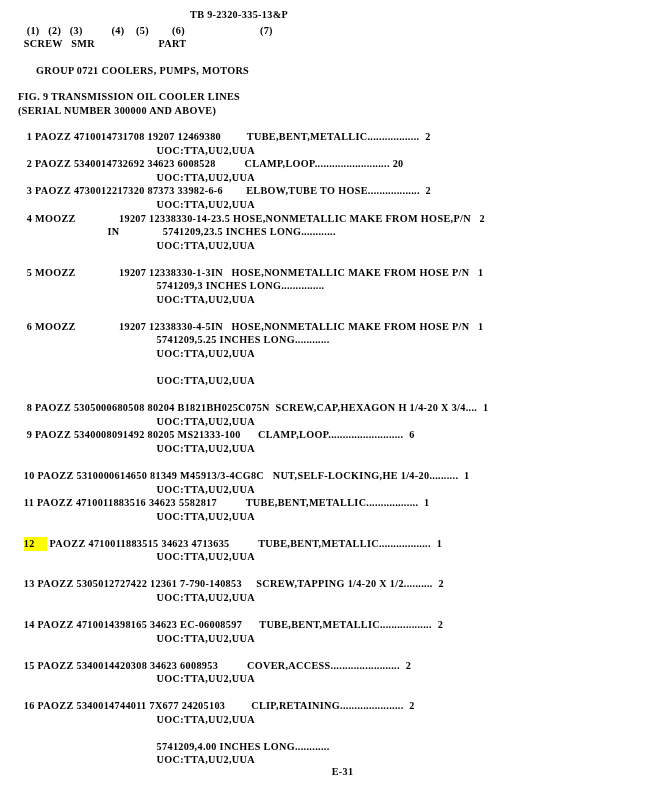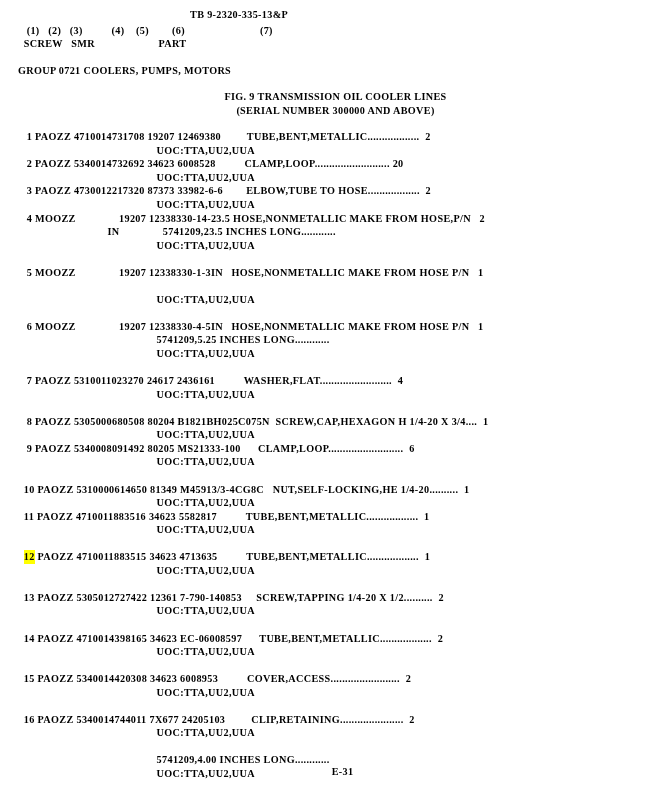--- a/index.html
+++ b/index.html
@@ -38,28 +38,27 @@
     margin-left: 190px;
     margin-bottom: 2px;
   }
 
   .hdr-block {
     margin-left: 18px;
   }
   .hdr-line { }
 
   .group-block {
-    margin-left: 18px;
+    margin-left: 36px;
     margin-top: 13px;
   }
   .fig-block {
     margin-left: 18px;
     margin-top: 13px;
     margin-bottom: 13px;
-    text-align: center;
   }
 
   .rows {
     margin-left: 18px;
     margin-top: 1px;
   }
   .row-line { position: relative; }
 
   .uoc-line { }
 
@@ -68,21 +67,21 @@
   .footer {
     position: absolute;
     left: 16px;
     bottom: 16px;
     width: 653px;
     text-align: center;
   }
 
   .hl {
     background: #ffff00;
-    padding: 1px 0 2px 0;
+    padding: 1px 12px 2px 0;
   }
 </style>
 </head>
 <body>
 
 <div class="page">
 
   <div class="mono doc-id">TB 9-2320-335-13&amp;P</div>
 
   <div class="hdr-block">
@@ -104,28 +103,27 @@
       <div class="mono uoc-line">                                                UOC:TTA,UU2,UUA</div>
       <div class="mono row-line"><span>   2</span><span> PAOZZ</span><span> 5340014732692</span><span> 34623</span><span> 6008528         </span><span> CLAMP,LOOP..........................</span><span> 20</span></div>
       <div class="mono uoc-line">                                                UOC:TTA,UU2,UUA</div>
       <div class="mono row-line"><span>   3</span><span> PAOZZ</span><span> 4730012217320</span><span> 87373</span><span> 33982-6-6       </span><span> ELBOW,TUBE TO HOSE..................</span><span>  2</span></div>
       <div class="mono uoc-line">                                                UOC:TTA,UU2,UUA</div>
       <div class="mono row-line"><span>   4</span><span> MOOZZ</span><span>              </span><span> 19207</span><span> 12338330-14-23.5</span><span> HOSE,NONMETALLIC MAKE FROM HOSE,P/N </span><span>  2</span></div>
       <div class="mono row-line"><span>                               IN              </span><span> 5741209,23.5 INCHES LONG............</span></div>
       <div class="mono uoc-line">                                                UOC:TTA,UU2,UUA</div>
       <div class="gap"></div>
       <div class="mono row-line"><span>   5</span><span> MOOZZ</span><span>              </span><span> 19207</span><span> 12338330-1-3IN  </span><span> HOSE,NONMETALLIC MAKE FROM HOSE P/N </span><span>  1</span></div>
-      <div class="mono row-line"><span>                                               </span></div>
+      <div class="mono row-line"><span>                                               </span><span> 5741209,3 INCHES LONG...............</span></div>
       <div class="mono uoc-line">                                                UOC:TTA,UU2,UUA</div>
       <div class="gap"></div>
       <div class="mono row-line"><span>   6</span><span> MOOZZ</span><span>              </span><span> 19207</span><span> 12338330-4-5IN  </span><span> HOSE,NONMETALLIC MAKE FROM HOSE P/N </span><span>  1</span></div>
       <div class="mono row-line"><span>                                               </span><span> 5741209,5.25 INCHES LONG............</span></div>
       <div class="mono uoc-line">                                                UOC:TTA,UU2,UUA</div>
       <div class="gap"></div>
-      <div class="mono row-line"><span>   7</span><span> PAOZZ</span><span> 5310011023270</span><span> 24617</span><span> 2436161         </span><span> WASHER,FLAT.........................</span><span>  4</span></div>
       <div class="mono uoc-line">                                                UOC:TTA,UU2,UUA</div>
       <div class="gap"></div>
       <div class="mono row-line"><span>   8</span><span> PAOZZ</span><span> 5305000680508</span><span> 80204</span><span> B1821BH025C075N </span><span> SCREW,CAP,HEXAGON H 1/4-20 X 3/4....</span><span>  1</span></div>
       <div class="mono uoc-line">                                                UOC:TTA,UU2,UUA</div>
       <div class="mono row-line"><span>   9</span><span> PAOZZ</span><span> 5340008091492</span><span> 80205</span><span> MS21333-100     </span><span> CLAMP,LOOP..........................</span><span>  6</span></div>
       <div class="mono uoc-line">                                                UOC:TTA,UU2,UUA</div>
       <div class="gap"></div>
       <div class="mono row-line"><span>  10</span><span> PAOZZ</span><span> 5310000614650</span><span> 81349</span><span> M45913/3-4CG8C  </span><span> NUT,SELF-LOCKING,HE 1/4-20..........</span><span>  1</span></div>
       <div class="mono uoc-line">                                                UOC:TTA,UU2,UUA</div>
       <div class="mono row-line"><span>  11</span><span> PAOZZ</span><span> 4710011883516</span><span> 34623</span><span> 5582817         </span><span> TUBE,BENT,METALLIC..................</span><span>  1</span></div>

